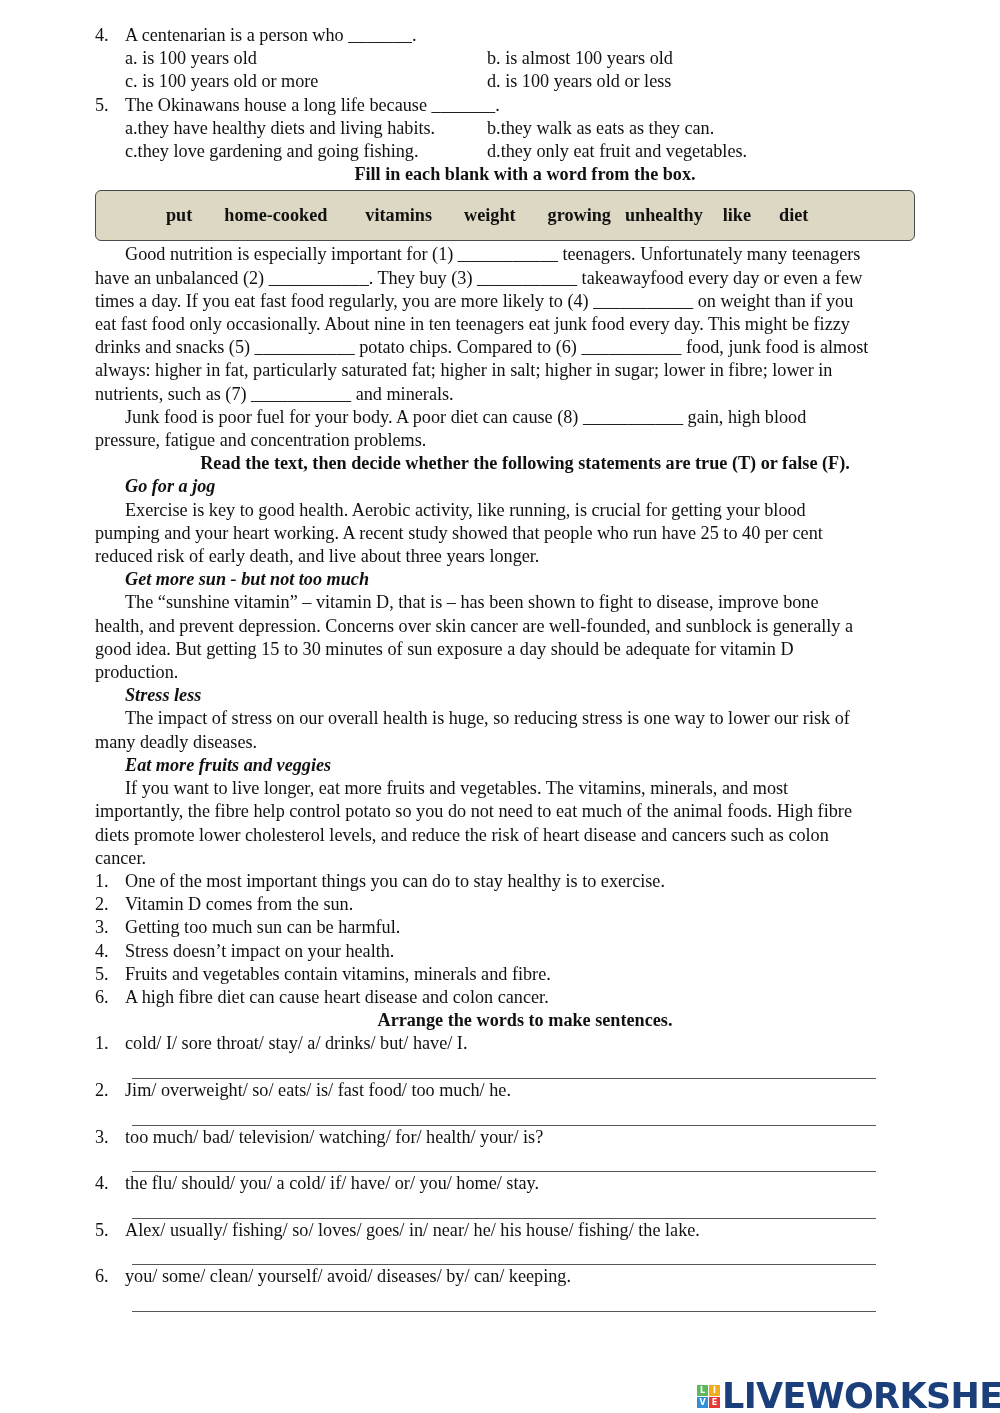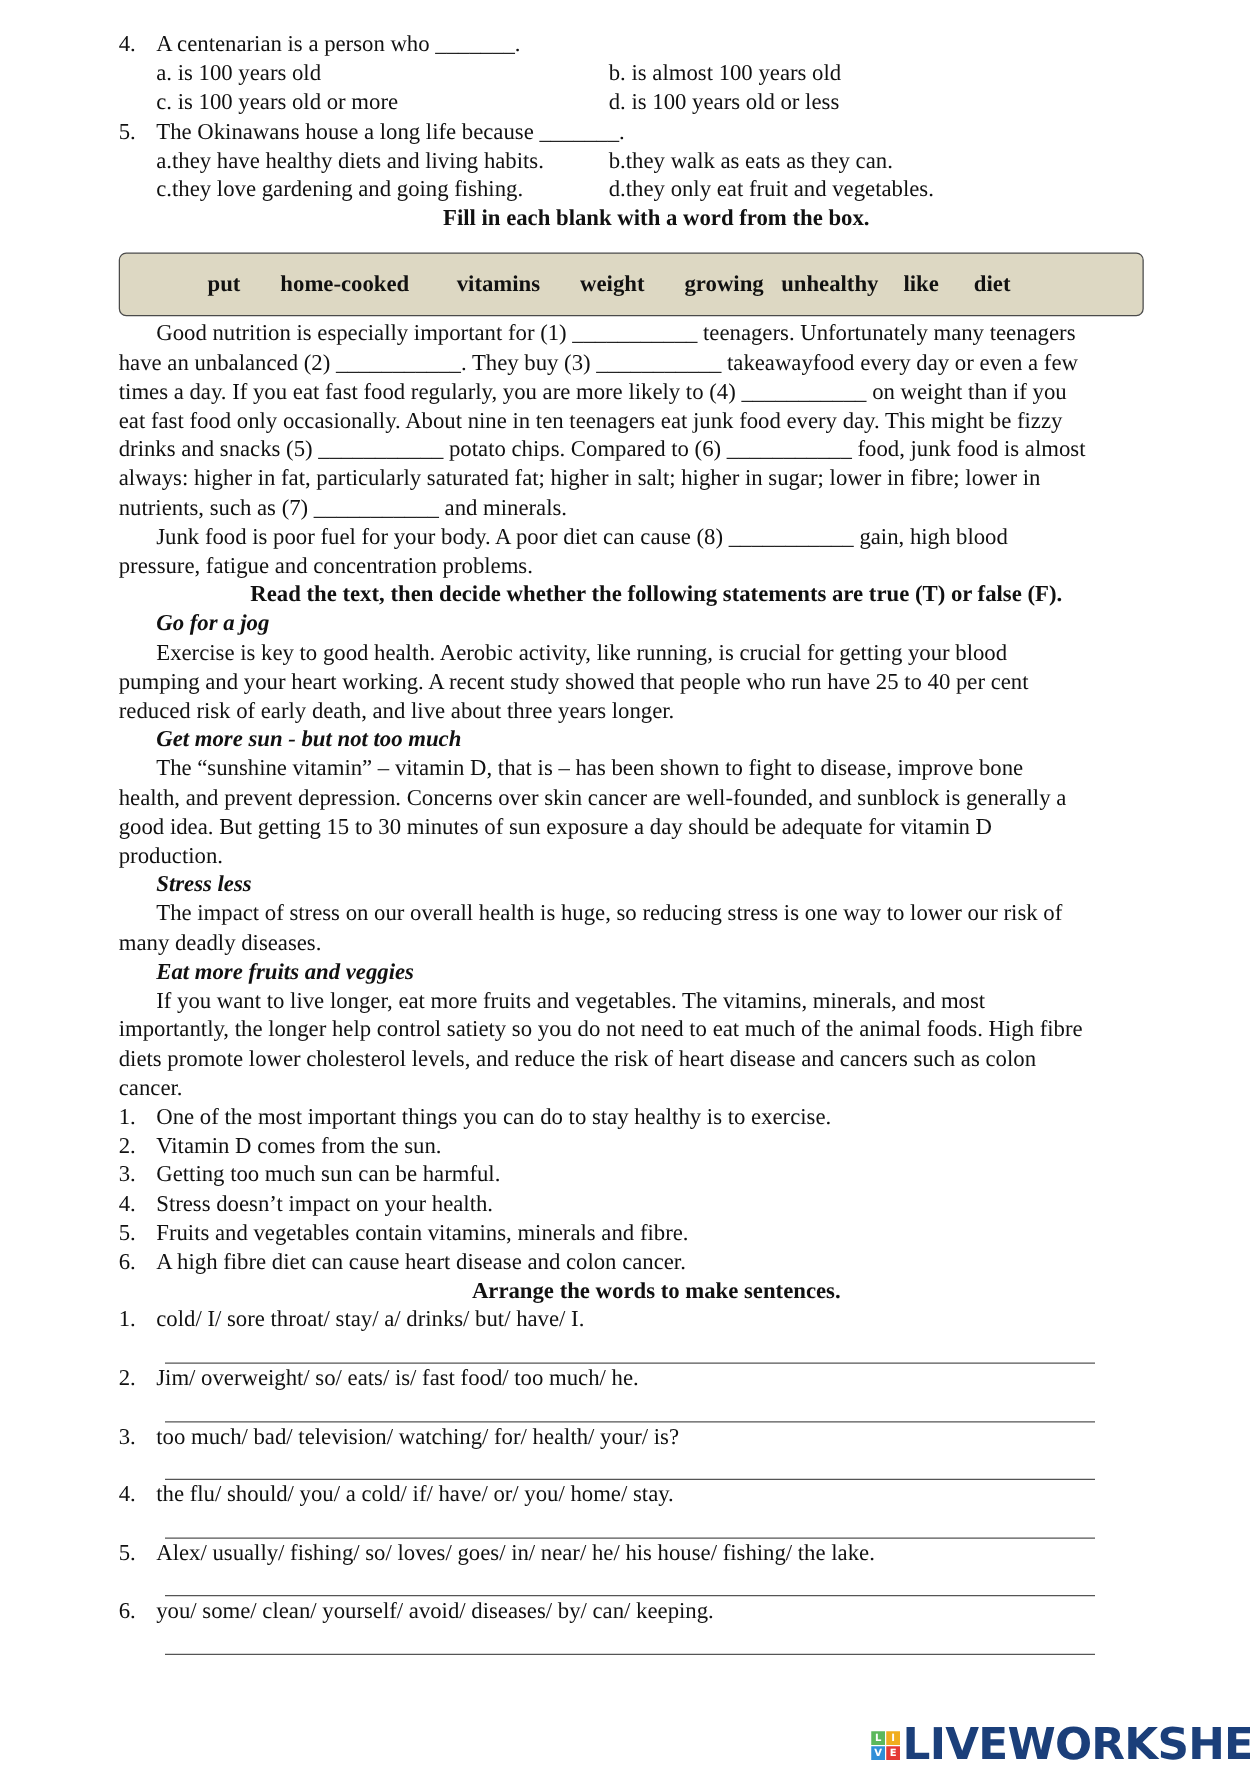--- a/index.html
+++ b/index.html
@@ -12,21 +12,21 @@
   }
   .page { position: absolute; left: 95px; top: 24px; width: 860px; }
   .line { white-space: nowrap; }
   .num-row { display: flex; white-space: nowrap; }
   .num { width: 30px; flex: 0 0 30px; }
   .opts { display: flex; padding-left: 30px; white-space: nowrap; }
   .opt-a { width: 362px; flex: 0 0 362px; }
   .bold { font-weight: bold; text-align: center; }
   .heading-italic { font-weight: bold; font-style: italic; padding-left: 30px; }
   .word-box {
-    margin: 16px 0 2px 0;
+    margin: 4px 0 2px 0;
     width: 820px; height: 51px;
     border: 1.6px solid #4a4a4a;
     border-radius: 6px;
     background: #ddd8c3;
     display: flex; align-items: center;
     box-sizing: border-box;
     padding-left: 70px;
     font-weight: bold;
     white-space: nowrap;
     text-align: center;
@@ -133,21 +133,21 @@
 
   <div>
     <div class="heading-italic">Stress less</div>
     <div class="line" style="padding-left:30px">The impact of stress on our overall health is huge, so reducing stress is one way to lower our risk of</div>
     <div class="line">many deadly diseases.</div>
   </div>
 
   <div>
     <div class="heading-italic">Eat more fruits and veggies</div>
     <div class="line" style="padding-left:30px">If you want to live longer, eat more fruits and vegetables. The vitamins, minerals, and most</div>
-    <div class="line">importantly, the longer help control satiety so you do not need to eat much of the animal foods. High fibre</div>
+    <div class="line">importantly, the fibre help control potato so you do not need to eat much of the animal foods. High fibre</div>
     <div class="line">diets promote lower cholesterol levels, and reduce the risk of heart disease and cancers such as colon</div>
     <div class="line">cancer.</div>
   </div>
 
   <div>
     <div class="num-row">
       <span class="num">1.</span>
       <span>One of the most important things you can do to stay healthy is to exercise.</span>
     </div>
     <div class="num-row">

